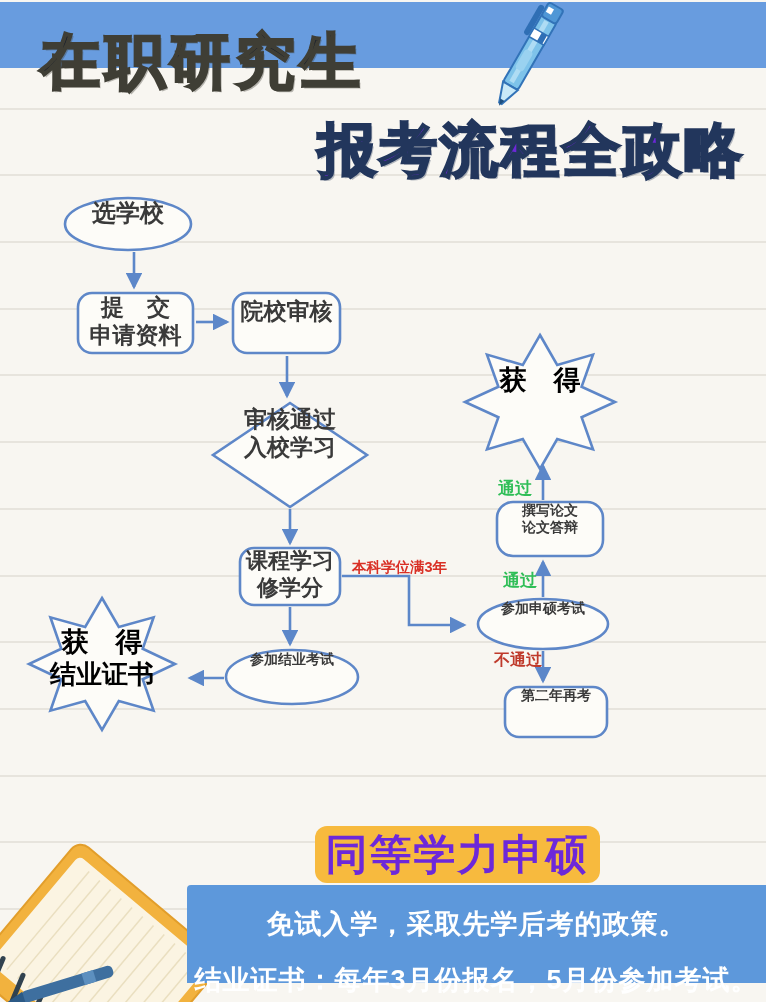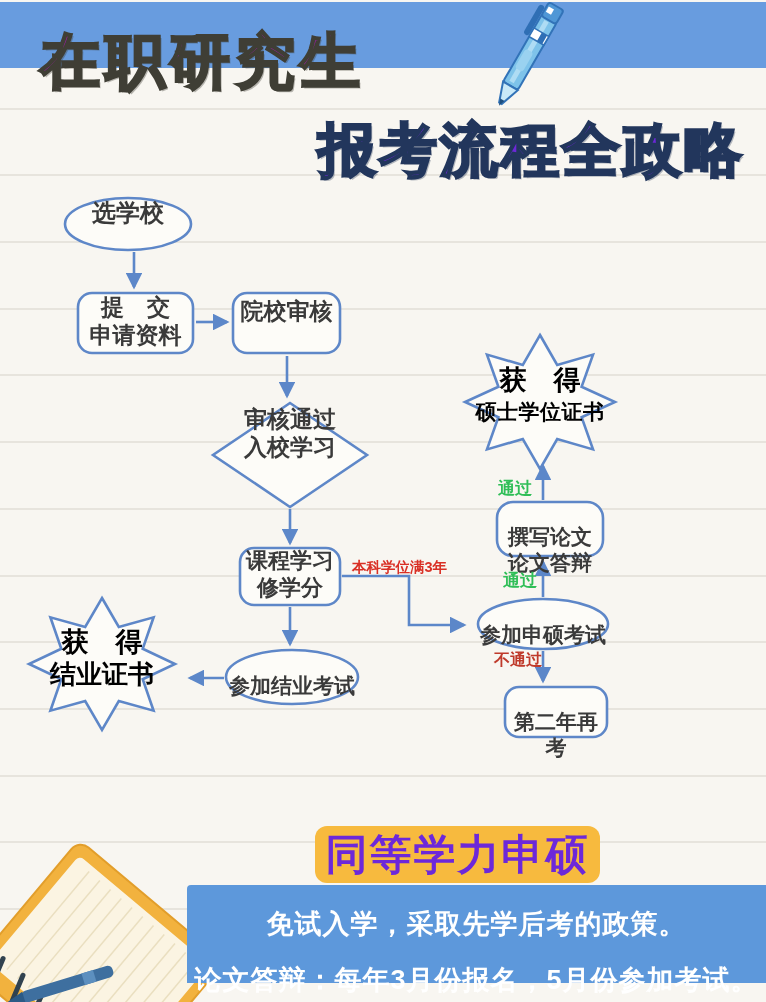--- a/index.html
+++ b/index.html
@@ -14,34 +14,34 @@
       transparent 0px,transparent 64.7px,#E7E4DD 64.7px,#E7E4DD 66.7px);
     background-position:0 43px;
   }
   .header-band{
     position:absolute;left:0;top:2px;width:766px;height:66px;
     background:#689CDF;z-index:1;
   }
   .title{
     position:absolute;left:40px;top:22px;margin:0;z-index:4;
     font-size:60px;font-weight:900;letter-spacing:5px;
-    color:#a21caf;-webkit-text-stroke:2.5px #3F3E35;
+    color:#0f172a;-webkit-text-stroke:2.5px #3F3E35;
     text-shadow:2px 2px 0 rgba(60,58,48,.35);
   }
   .subtitle{
     position:absolute;left:318px;top:112px;margin:0;z-index:4;
     font-size:58px;font-weight:900;letter-spacing:3px;
     color:#6d28d9;-webkit-text-stroke:2.5px #22365C;
     text-shadow:2px 2px 0 rgba(20,35,70,.3);
   }
   .flow-svg{position:absolute;left:0;top:0;z-index:2;}
   .olabel{position:absolute;z-index:3;display:flex;flex-direction:column;
     align-items:center;justify-content:flex-start;text-align:center;}
   .node-label{color:#3A3A3A;font-weight:700;line-height:1.22;}
-  .f24{font-size:24px;} .f23{font-size:23px;} .f22{font-size:22px;} .f21{font-size:21px;margin-top:22px;}
+  .f24{font-size:24px;} .f23{font-size:23px;} .f22{font-size:22px;} .f21{font-size:14px;}
   .cert{color:#000000;font-weight:800;line-height:1.3;}
   .cert .l1{font-size:27px;} 
   .cert-master .l2{font-size:21px;letter-spacing:.5px;}
   .cert-completion .l2{font-size:26px;font-family:Liberation Mono, monospace;}
   .edge-label{position:absolute;z-index:3;font-weight:700;}
   .green{color:#2FBE57;font-size:17px;}
   .red-fail{color:#BF3A2B;font-size:16px;}
   .red-cond{color:#D93025;font-size:14.5px;font-weight:700;}
   .badge{
     position:absolute;left:315px;top:826px;width:285px;height:57px;z-index:3;
@@ -175,31 +175,30 @@
   </div>
   <div class="olabel node-label f21" style="left:478px;top:600px;width:130px;height:48px;">
     <span>参加申硕考试</span>
   </div>
   <div class="olabel node-label f21" style="left:497px;top:502px;width:106px;height:54px;">
     <span>撰写论文</span>
     <span>论文答辩</span>
   </div>
   <div class="olabel cert cert-master" style="left:463px;top:363px;width:154px;height:80px;">
     <span class="l1">获　得</span>
-    <span class="l2">硕士学位证书</span>
   </div>
   <div class="olabel node-label f21" style="left:505px;top:687px;width:102px;height:50px;">
     <span>第二年再考</span>
   </div>
 
   <span class="edge-label green" style="left:498px;top:477px;">通过</span>
   <span class="edge-label green" style="left:503px;top:569px;">通过</span>
   <span class="edge-label red-fail" style="left:494px;top:650px;">不通过</span>
   <span class="edge-label red-cond" style="left:352px;top:558px;">本科学位满3年</span>
 
   <div class="badge">
     <span>同等学力申硕</span>
   </div>
   <div class="footer-panel">
     <span class="footer-line">免试入学，采取先学后考的政策。</span>
-    <span class="footer-line">论文答辩：每年3月份报名，5月份参加考试。</span>
+    <span class="footer-line">结业证书：每年3月份报名，5月份参加考试。</span>
   </div>
 </div>
 
 </body></html>

